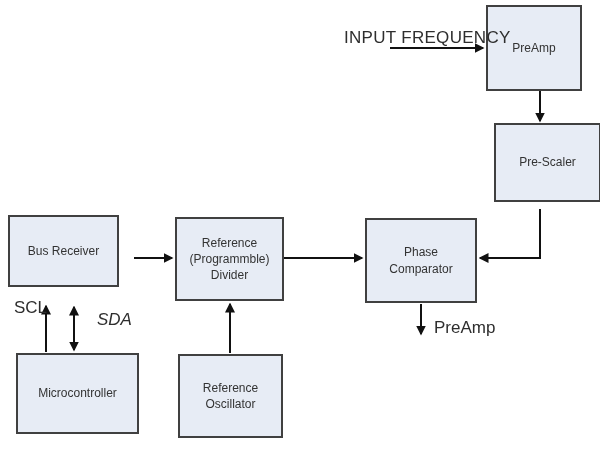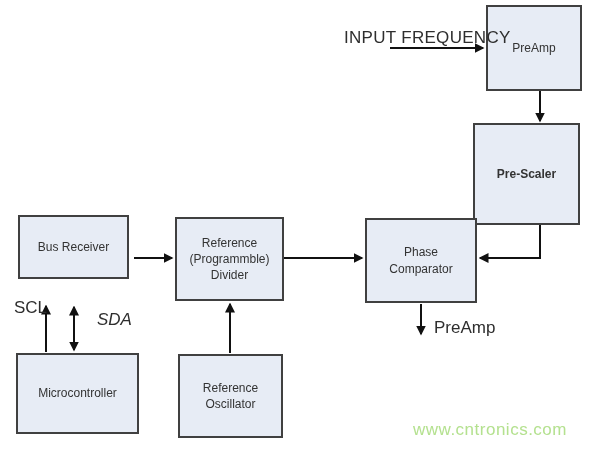--- a/index.html
+++ b/index.html
@@ -26,22 +26,22 @@
     align-items: center;
     justify-content: center;
     text-align: center;
     font-size: 12px;
     line-height: 1.35;
     color: #333333;
     white-space: pre-line;
     z-index: 2;
   }
   #block-preamp               { left: 486px; top: 5px;   width: 96px; height: 86px; }
-  #block-prescaler            { left: 473px; top: 123px; width: 107px; height: 102px; font-weight: bold; }
-  #block-bus-receiver         { left: 18px;  top: 215px; width: 111px; height: 64px; }
+  #block-prescaler            { left: 494px; top: 123px; width: 107px; height: 79px; }
+  #block-bus-receiver         { left: 8px;  top: 215px; width: 111px; height: 72px; }
   #block-reference-divider    { left: 175px; top: 217px; width: 109px; height: 84px; }
   #block-phase-comparator     { left: 365px; top: 218px; width: 112px; height: 85px; }
   #block-microcontroller      { left: 16px;  top: 353px; width: 123px; height: 81px; }
   #block-reference-oscillator { left: 178px; top: 354px; width: 105px; height: 84px; }
 
   .free-label {
     position: absolute;
     font-size: 17px;
     color: #2e2e2e;
     z-index: 3;
@@ -117,15 +117,14 @@
 Oscillator</div>
 
   <div class="free-label" id="label-input-frequency">INPUT FREQUENCY</div>
 
   <div class="free-label" id="label-scl">SCL</div>
 
   <div class="free-label" id="label-sda">SDA</div>
 
   <div class="free-label" id="label-vtune">PreAmp</div>
 
-  <div id="watermark">www.cntronics.com</div>
 
 </div>
 
 </body></html>

